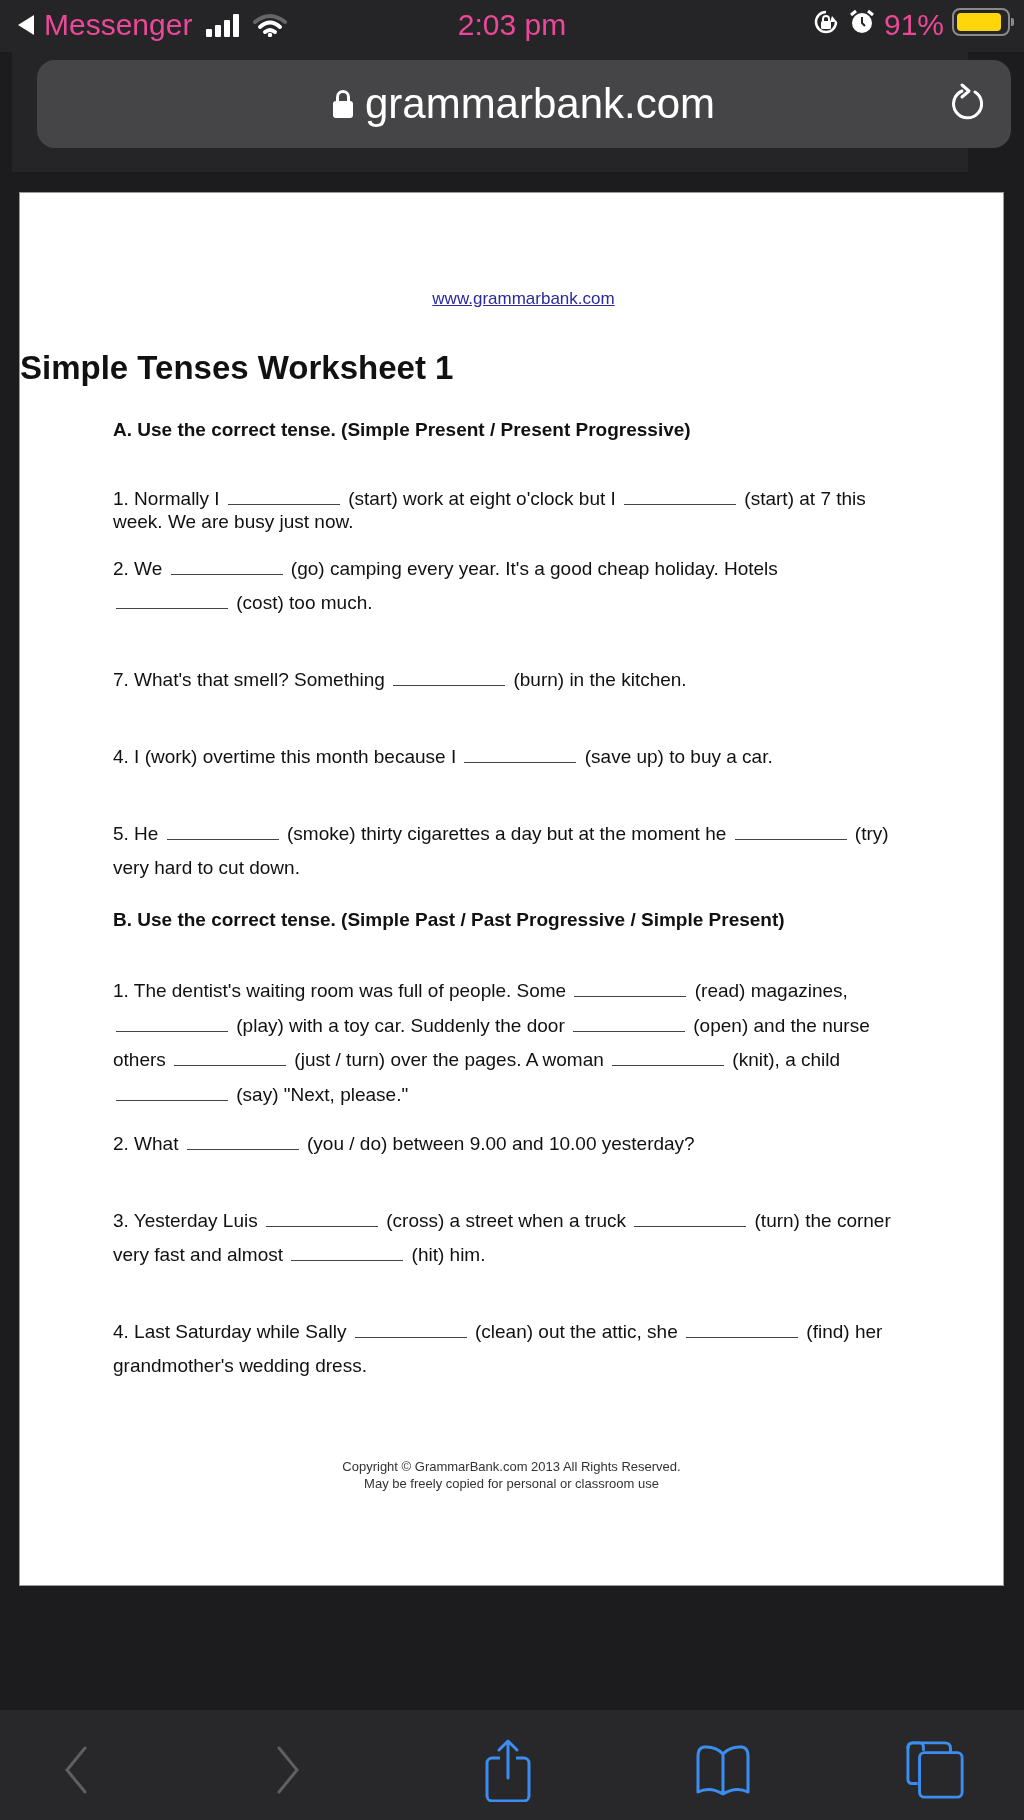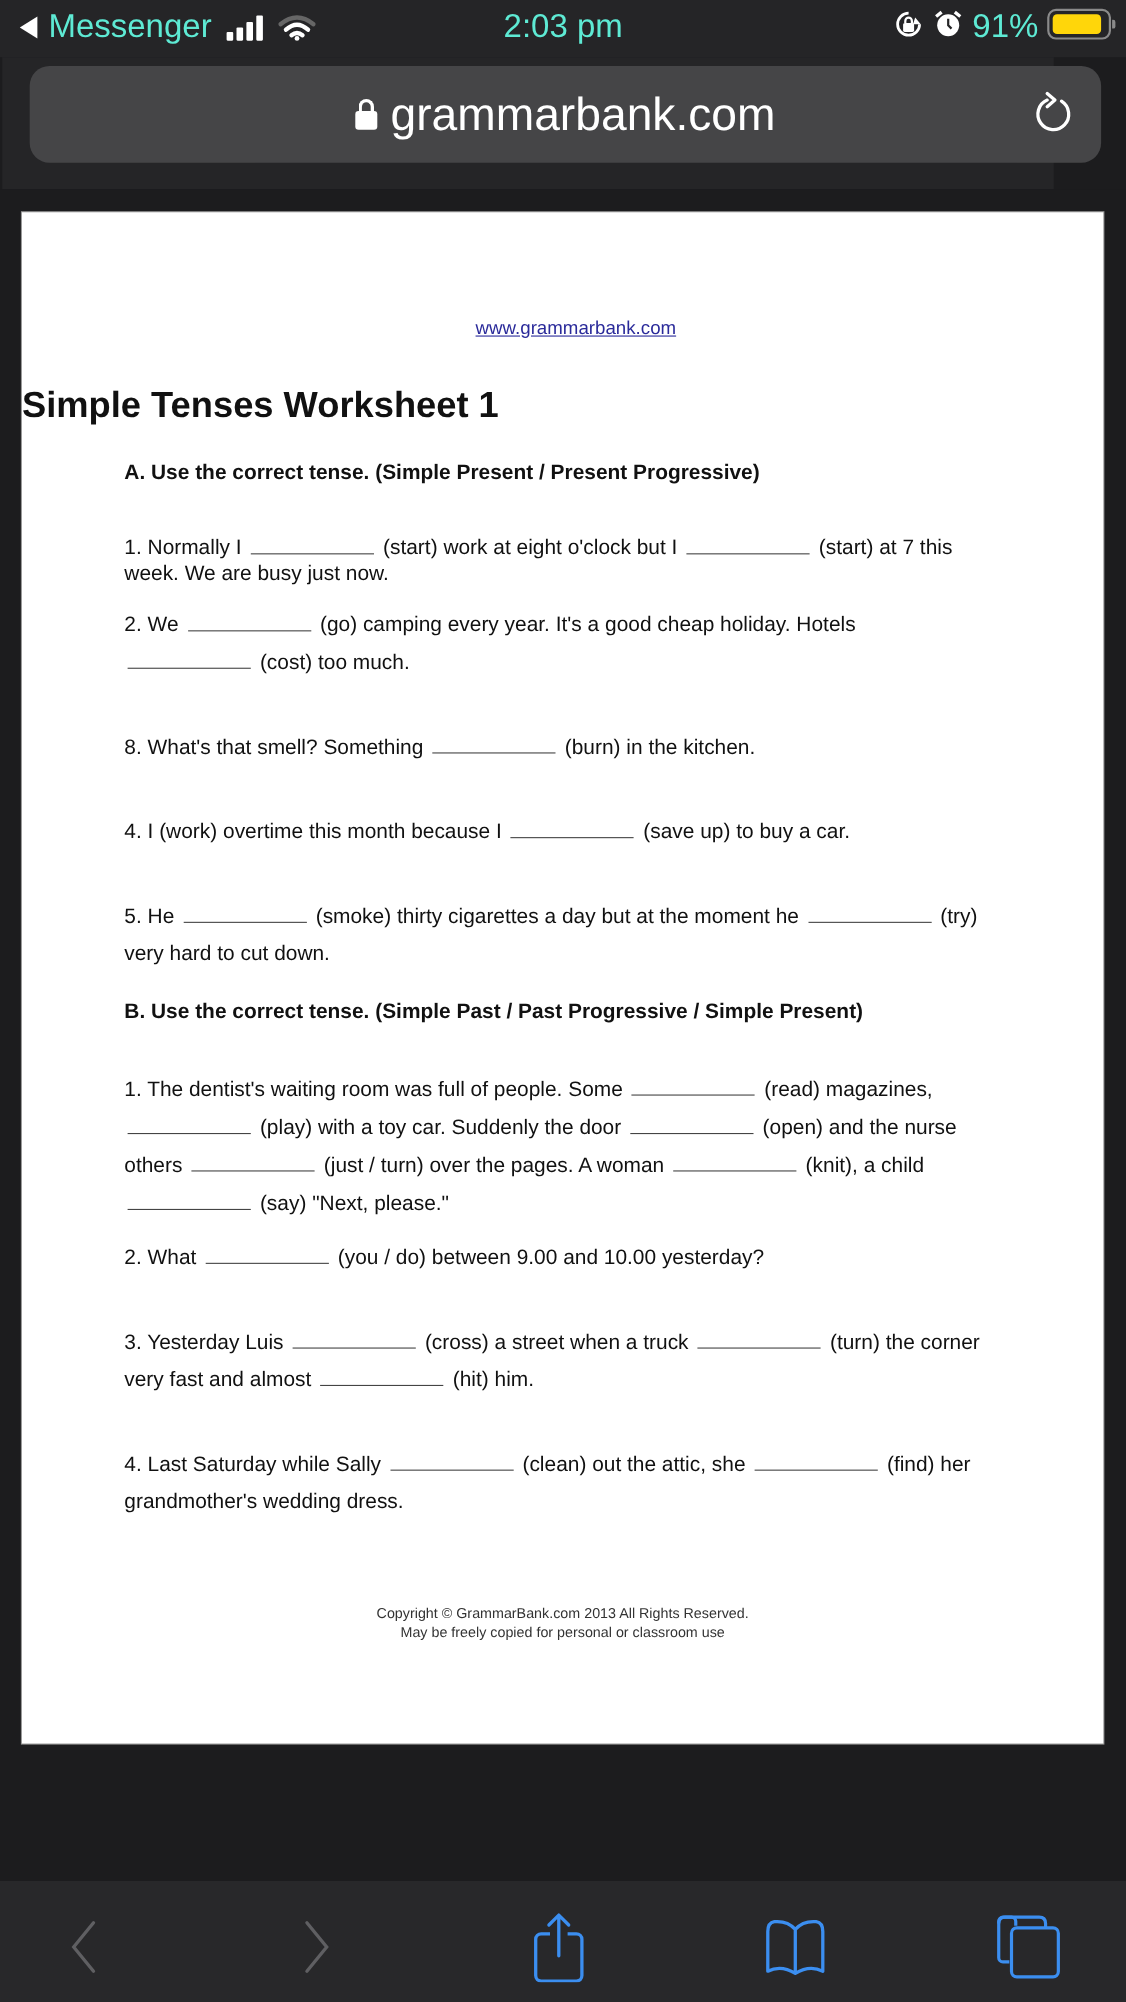--- a/index.html
+++ b/index.html
@@ -1,33 +1,33 @@
 <!DOCTYPE html>
 <html><head>
 <meta charset="utf-8">
 <style>
   * { box-sizing: border-box; margin: 0; padding: 0; }
   html, body { width: 1024px; height: 1820px; background: #1c1c1e; overflow: hidden; }
   body { font-family: "Liberation Sans", sans-serif; position: relative; }
 
   
-  .status-bar { position: absolute; left: 0; top: 0; width: 1024px; height: 52px; background: #252527; color: #5eead4; }
+  .status-bar { position: absolute; left: 0; top: 0; width: 1024px; height: 52px; background: #252527; color: #ec4899; }
   .sb-left { position: absolute; left: 18px; top: 8px; display: flex; align-items: center; gap: 8px; font-size: 30px; }
   .sb-back-tri { width: 0; height: 0; border-top: 10px solid transparent; border-bottom: 10px solid transparent; border-right: 16px solid #fff; margin-right: 2px; }
   .signal { display: flex; align-items: flex-end; gap: 3px; height: 24px; margin-left: 6px; }
   .signal span { width: 6px; background: #fff; border-radius: 1px; display: block; }
   .wifi { margin-left: 6px; }
   .sb-time { position: absolute; left: 0; width: 1024px; top: 8px; text-align: center; font-size: 30px; }
   .sb-right { position: absolute; right: 14px; top: 8px; display: flex; align-items: flex-start; gap: 8px; font-size: 30px; }
   .battery { width: 58px; height: 28px; border: 2px solid #8a8a8a; border-radius: 8px; padding: 3px; position: relative; }
   .battery-fill { height: 100%; background: #ffd60a; border-radius: 4px; }
   .battery::after { content: ""; position: absolute; right: -6px; top: 8px; width: 3px; height: 8px; background: #8a8a8a; border-radius: 0 2px 2px 0; }
 
   
-  .url-area { position: absolute; left: 2px; top: 52px; width: 956px; height: 120px; background: #252527; }
+  .url-area { position: absolute; left: 12px; top: 52px; width: 956px; height: 120px; background: #252527; }
   .url-bar { position: absolute; left: 25px; top: 8px; width: 974px; height: 88px; background: #454547; border-radius: 18px; }
   .url-inner { position: absolute; left: 0; top: 0; width: 100%; height: 100%; display: flex; align-items: center; justify-content: center; gap: 12px; color: #fff; font-size: 42px; }
   .lock { position: relative; width: 20px; height: 28px; }
   .lock .shackle { position: absolute; left: 3px; top: 0; width: 14px; height: 14px; border: 3px solid #fff; border-bottom: none; border-radius: 7px 7px 0 0; }
   .lock .body { position: absolute; left: 0; top: 11px; width: 20px; height: 17px; background: #fff; border-radius: 3px; }
   .reload { position: absolute; right: 22px; top: 22px; width: 44px; height: 44px; }
 
   
   .doc-bg { position: absolute; left: 0; top: 172px; width: 1024px; height: 1538px; background: #1c1c1e; }
   .page { position: absolute; left: 20px; top: 193px; width: 983px; height: 1392px; background: #fff; box-shadow: 0 0 0 1px #9a9a9a; color: #111; }
@@ -109,21 +109,21 @@
   <div class="section-head" style="top:226px">A. Use the correct tense. (Simple Present / Present Progressive)</div>
   <div class="item" id="a0" style="top:294px; line-height:23px">
       <p><span>1. Normally I </span><span class="blank"></span><span> (start) work at eight o'clock but I </span><span class="blank"></span><span> (start) at 7 this</span></p>
       <p><span>week. We are busy just now.</span></p>
     </div>
   <div class="item" id="a1" style="top:359px; line-height:34px">
       <p><span>2. We </span><span class="blank"></span><span> (go) camping every year. It's a good cheap holiday. Hotels</span></p>
       <p><span class="blank"></span><span> (cost) too much.</span></p>
     </div>
   <div class="item" id="a2" style="top:470px; line-height:34px">
-      <p><span>8. What's that smell? Something </span><span class="blank"></span><span> (burn) in the kitchen.</span></p>
+      <p><span>7. What's that smell? Something </span><span class="blank"></span><span> (burn) in the kitchen.</span></p>
     </div>
   <div class="item" id="a3" style="top:547px; line-height:34px">
       <p><span>4. I (work) overtime this month because I </span><span class="blank"></span><span> (save up) to buy a car.</span></p>
     </div>
   <div class="item" id="a4" style="top:624px; line-height:34px">
       <p><span>5. He </span><span class="blank"></span><span> (smoke) thirty cigarettes a day but at the moment he </span><span class="blank"></span><span> (try)</span></p>
       <p><span>very hard to cut down.</span></p>
     </div>
 
   <div class="section-head" style="top:716px">B. Use the correct tense. (Simple Past / Past Progressive / Simple Present)</div>

